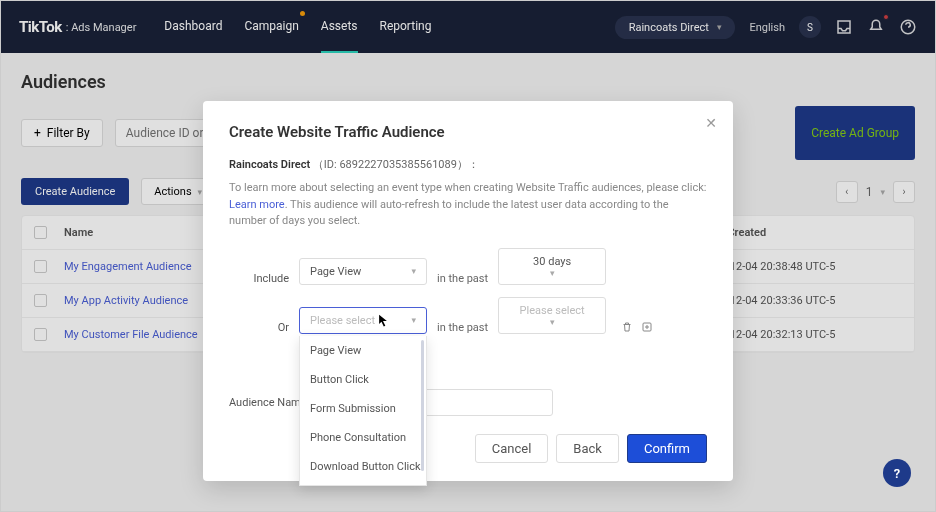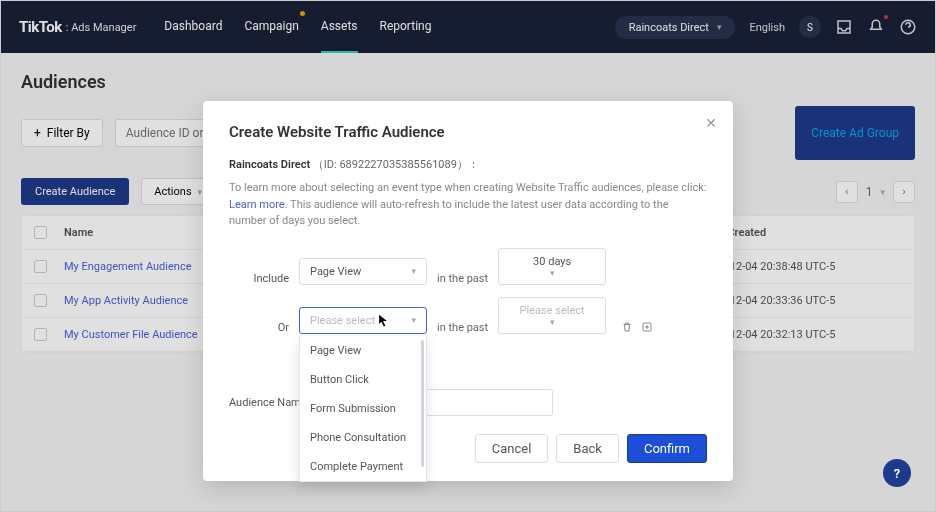--- a/index.html
+++ b/index.html
@@ -15,21 +15,21 @@
 .acct-pill { background:#2a334f; border-radius:14px; padding:5px 14px; font-size:11px; display:flex; align-items:center; gap:8px; }
 .lang { font-size:11px; opacity:.85; }
 .circle-btn { width:22px; height:22px; border-radius:50%; background:#2a334f; display:flex; align-items:center; justify-content:center; font-size:10px; }
 .icon-btn { width:18px; height:18px; opacity:.85; position:relative; }
 .icon-btn .badge { position:absolute; top:-4px; right:-4px; width:6px; height:6px; background:#ef4444; border-radius:50%; border:1px solid #1a2238; }
 .page { padding:18px 20px; }
 .page-title { font-size:18px; font-weight:600; color:#333; margin-bottom:14px; }
 .filterbar { display:flex; align-items:center; gap:12px; margin-bottom:18px; }
 .filter-btn { border:1px solid #ddd; background:#fff; padding:6px 12px; font-size:12px; border-radius:3px; display:flex; align-items:center; gap:6px; cursor:pointer; }
 .search-input { border:1px solid #ddd; padding:6px 10px; font-size:12px; border-radius:3px; width:200px; color:#999; }
-.create-ad { margin-left:auto; background:#1e3a8a; color:#0ea5e9; border:none; padding:20px 16px; font-size:12px; border-radius:3px; cursor:pointer; }
+.create-ad { margin-left:auto; background:#1e3a8a; color:#84cc16; border:none; padding:20px 16px; font-size:12px; border-radius:3px; cursor:pointer; }
 .actionbar { display:flex; align-items:center; gap:12px; margin-bottom:10px; }
 .create-aud { background:#1e3a8a; color:#fff; border:none; padding:7px 14px; font-size:11px; border-radius:3px; cursor:pointer; }
 .actions-btn { border:1px solid #ddd; background:#fff; padding:6px 12px; font-size:11px; border-radius:3px; cursor:pointer; display:flex; align-items:center; gap:6px; }
 .pager { margin-left:auto; display:flex; align-items:center; gap:8px; font-size:12px; color:#666; }
 .pager-btn { border:1px solid #ddd; background:#fff; width:22px; height:22px; border-radius:3px; display:flex; align-items:center; justify-content:center; cursor:pointer; font-size:10px; }
 .table { width:100%; background:#fff; border:1px solid #eee; border-radius:4px; }
 .thead, .trow { display:flex; align-items:center; padding:10px 12px; border-bottom:1px solid #f0f0f0; }
 .thead { font-size:11px; font-weight:600; color:#555; }
 .trow { font-size:11px; }
 .tcol-check { width:30px; }
@@ -189,20 +189,21 @@
           <span class="chev">▾</span>
         <svg class="cursor-arrow" style="left:78px;top:6px" viewBox="0 0 12 18">
             <path d="M1 1 L1 13 L4 10 L7 16 L9 15 L6 9 L11 9 Z" fill="#000"></path>
           </svg>
         <div class="dropdown">
           <div class="dropdown-scroll">
             <div class="dd-item">Page View</div>
             <div class="dd-item">Button Click</div>
             <div class="dd-item">Form Submission</div>
             <div class="dd-item">Phone Consultation</div>
+            <div class="dd-item">Download Button Click</div>
             <div class="dd-item">Complete Payment</div>
           </div>
           <div class="scrollbar"></div>
         </div>
       </div>
       <span class="inpast">in the past</span>
       <div class="tw-select w2 placeholder">
           <span>Please select</span>
           <span class="chev">▾</span>
         </div>

